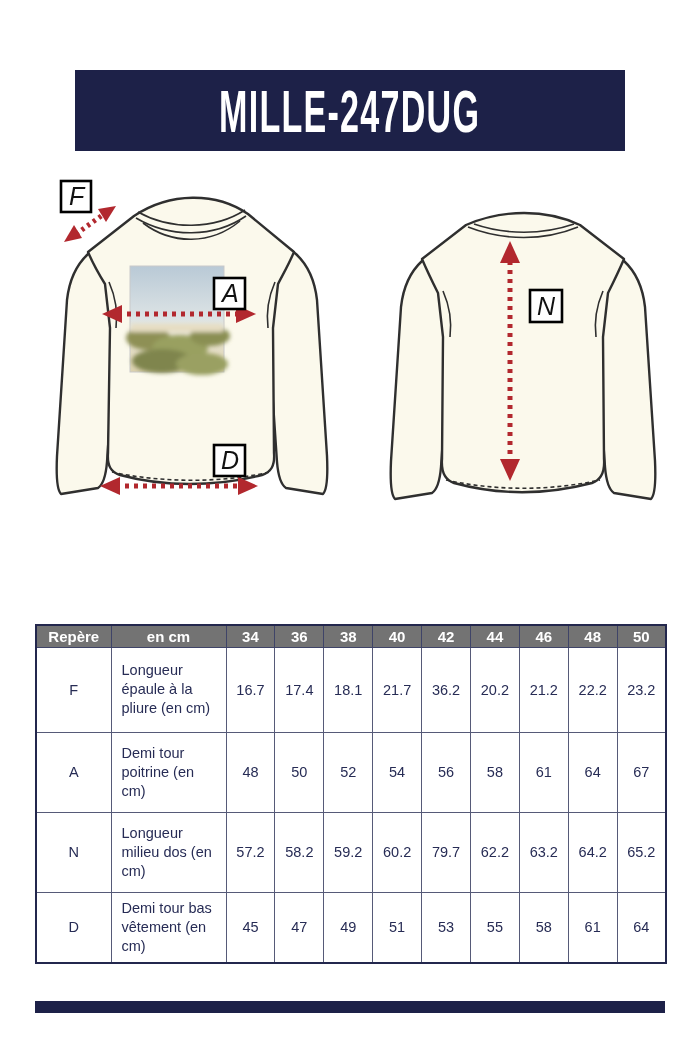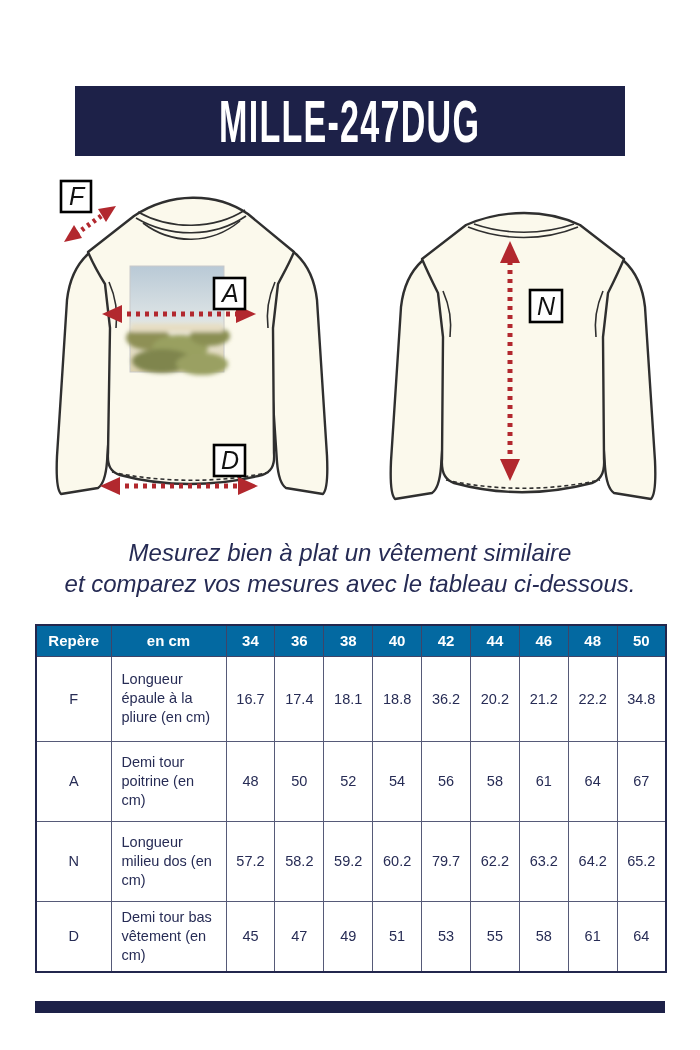--- a/index.html
+++ b/index.html
@@ -1,21 +1,21 @@
 <!DOCTYPE html>
 <html><head>
 <meta charset="utf-8">
 <style>
   * { margin:0; padding:0; box-sizing:border-box; }
   html,body { background:#ffffff; font-family:"Liberation Sans", sans-serif; }
   .page { position:relative; width:700px; height:1050px; background:#fff; overflow:hidden; margin:0 auto; }
 
   
-  .banner { position:absolute; left:75px; top:70px; width:550px; height:70px;
-            background:#1d2148; display:flex; align-items:center; justify-content:center;margin-top:16px; }
+  .banner { position:absolute; left:75px; top:70px; width:550px; height:81px;
+            background:#1d2148; display:flex; align-items:center; justify-content:center; }
   .banner-title { color:#fff; font-weight:bold; font-size:55px; letter-spacing:2px;
             transform:scaleX(0.62) scaleY(1.08); white-space:nowrap; }
 
   
   .svg-front { position:absolute; left:42px; top:178px; }
   .svg-back  { position:absolute; left:378px; top:193px; }
   .garment   { fill:#fbf9ec; stroke:#2f2f2f; stroke-width:2.4; stroke-linejoin:round; }
   .seam      { fill:none; stroke:#2f2f2f; stroke-width:1.6; }
   .arrow-dot { stroke:#b2282e; stroke-width:5; fill:none; }
   .arrow-head{ fill:#b2282e; }
@@ -23,22 +23,22 @@
   .lbltxt    { font-family:"Liberation Sans",sans-serif; font-style:italic; font-size:25px; fill:#111; }
 
   
   .instructions { position:absolute; left:0; top:537px; width:700px; text-align:center;
                   font-style:italic; font-size:24px; line-height:31px; color:#262b54; }
 
   
   .size-table { position:absolute; left:35px; top:624px; width:630px;
                 border-collapse:collapse; table-layout:fixed;
                 border:2px solid #23274d; }
-  .size-table th { background:#0369a1; color:#ffffff; font-weight:bold; font-size:15px;
-                   height:31px; border:1px solid #3f4468; text-align:center; }
+  .size-table th { background:#737373; color:#ffffff; font-weight:bold; font-size:15px;
+                   height:22px; border:1px solid #3f4468; text-align:center; }
   .size-table td { color:#272c55; font-size:14.5px; border:1px solid #565a78;
                    border-top:1px solid #2c3057; text-align:center; background:#fff; }
   .size-table td.desc { text-align:left; padding:6px 6px 6px 10px; line-height:19px; }
   .r-f td { height:85px; } .r-a td { height:80px; } .r-n td { height:80px;margin-left:48px; } .r-d td { height:56px; }
 
   
   .footer-bar { position:absolute; left:35px; top:1001px; width:630px; height:12px; background:#1d2148; }
 </style>
 </head>
 <body>
@@ -139,24 +139,20 @@
       <line class="arrow-dot" x1="132" y1="68" x2="132" y2="268" stroke-dasharray="4 5"></line>
       <polygon class="arrow-head" points="132,48 122,70 142,70"></polygon>
       <polygon class="arrow-head" points="132,288 122,266 142,266"></polygon>
     </g>
     <g>
       <rect class="lblbox" x="152" y="97" width="32" height="32"></rect>
       <text class="lbltxt" x="159" y="122">N</text>
     </g>
   </svg>
 
-  <div class="instructions">
-    <div>Mesurez bien à plat un vêtement similaire</div>
-    <div>et comparez vos mesures avec le tableau ci-dessous.</div>
-  </div>
 
   <table class="size-table">
     <colgroup>
       <col style="width:75px">
         <col style="width:115px">
       <col span="9" style="width:48.9px">
     </colgroup>
     <thead>
       <tr>
         <th>Repère</th>
@@ -172,26 +168,26 @@
         <th>50</th>
       </tr>
     </thead>
     <tbody>
       <tr class="r-f">
         <td>F</td>
         <td class="desc">Longueur épaule à la pliure (en cm)</td>
         <td>16.7</td>
         <td>17.4</td>
         <td>18.1</td>
-        <td>18.8</td>
+        <td>21.7</td>
         <td>36.2</td>
         <td>20.2</td>
         <td>21.2</td>
         <td>22.2</td>
-        <td>34.8</td>
+        <td>23.2</td>
       </tr>
       <tr class="r-a">
         <td>A</td>
         <td class="desc">Demi tour poitrine (en cm)</td>
         <td>48</td>
         <td>50</td>
         <td>52</td>
         <td>54</td>
         <td>56</td>
         <td>58</td>

